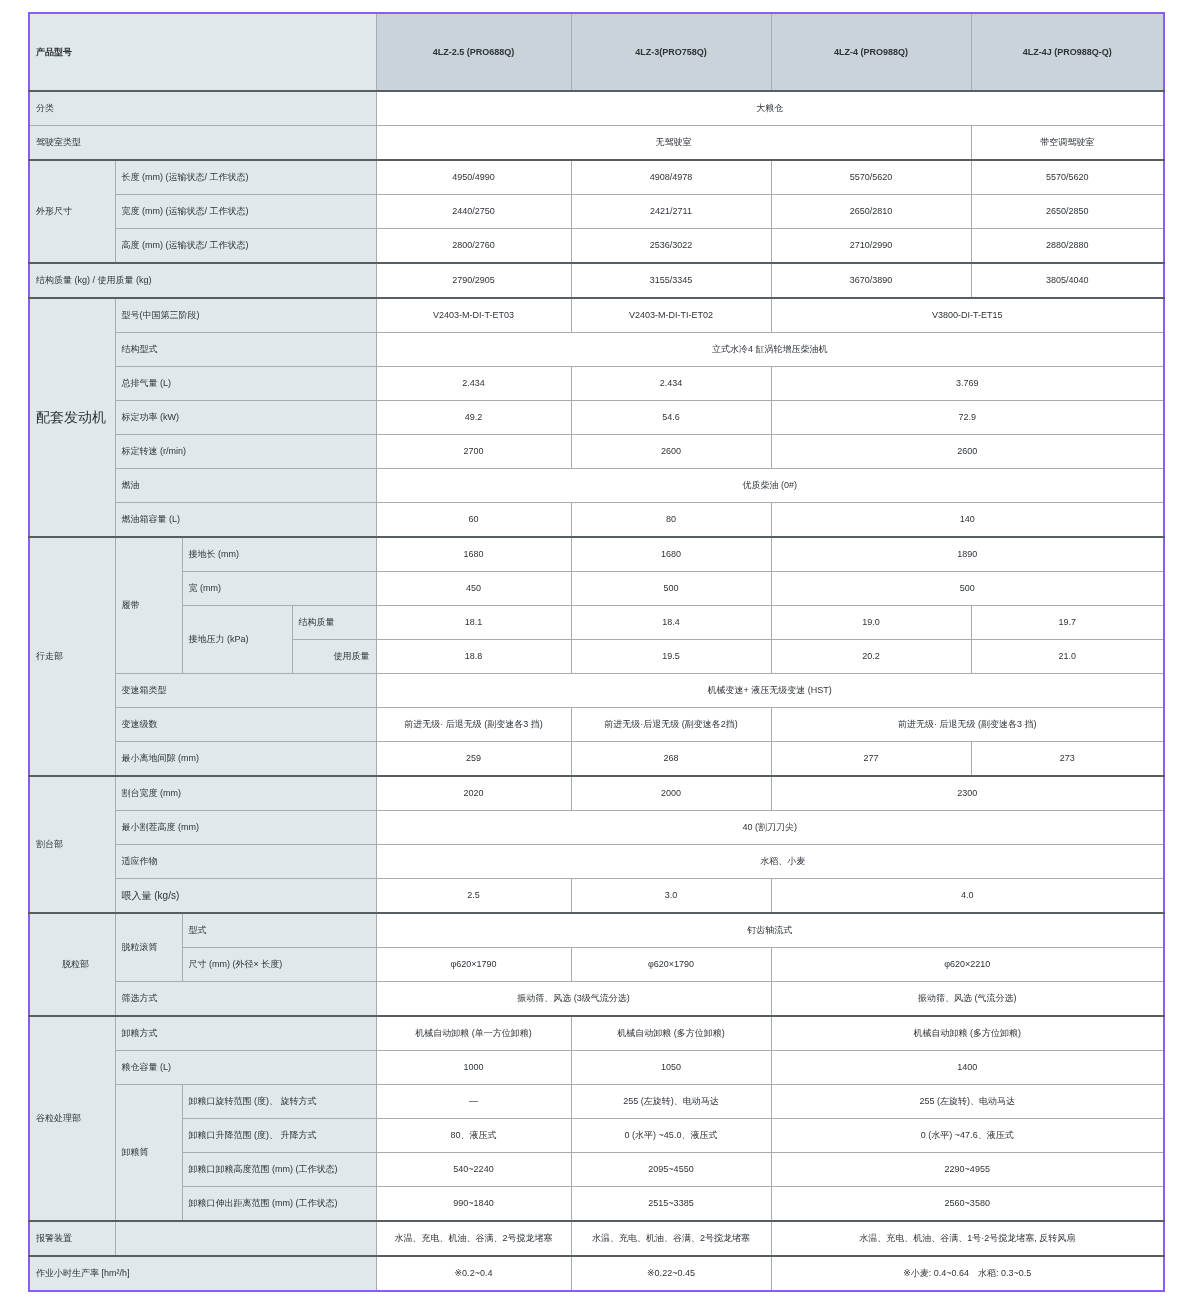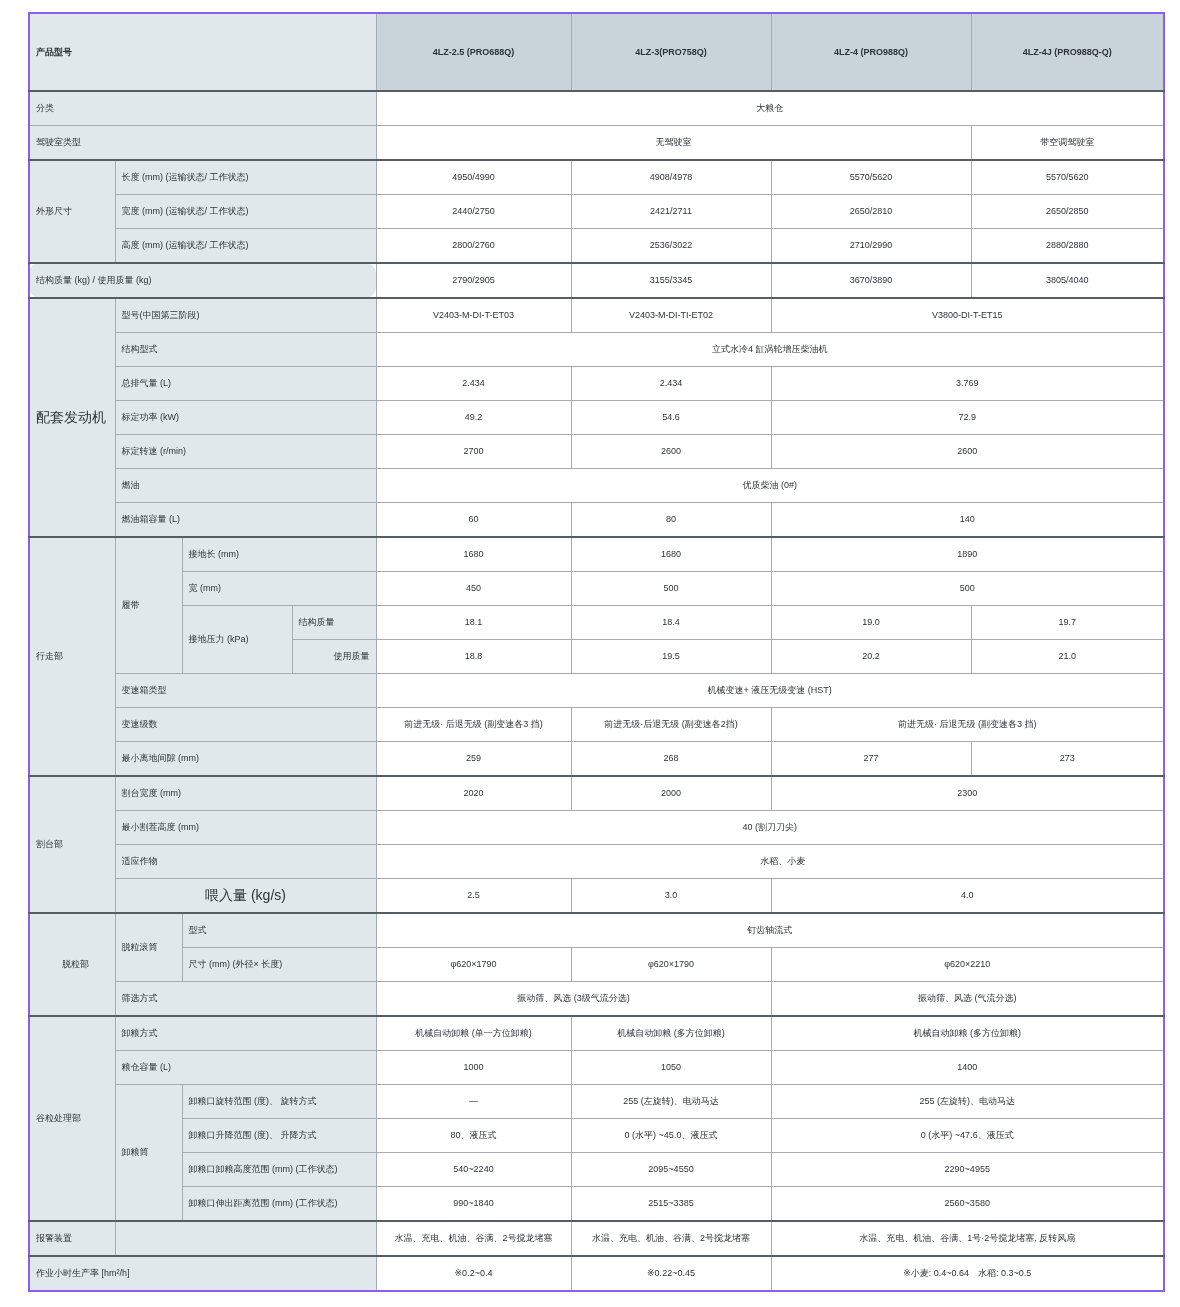--- a/index.html
+++ b/index.html
@@ -64,21 +64,21 @@
           <td class="val" style="font-size: 9px;">2650/2850</td>
         </tr>
         <tr>
           <td colspan="3" class="lab" style="font-size: 9px;">高度 (mm) (运输状态/ 工作状态)</td>
           <td class="val" style="font-size: 9px;">2800/2760</td>
           <td class="val" style="font-size: 9px;">2536/3022</td>
           <td class="val" style="font-size: 9px;">2710/2990</td>
           <td class="val" style="font-size: 9px;">2880/2880</td>
         </tr>
         <tr class="sect">
-          <td colspan="4" class="lab" style="font-size: 9px; border-radius: 11px;">结构质量 (kg) / 使用质量 (kg)</td>
+          <td colspan="4" class="lab" style="font-size: 9px;">结构质量 (kg) / 使用质量 (kg)</td>
           <td class="val" style="font-size: 9px;">2790/2905</td>
           <td class="val" style="font-size: 9px; margin-top: 16px;">3155/3345</td>
           <td class="val" style="font-size: 9px;">3670/3890</td>
           <td class="val" style="font-size: 9px;">3805/4040</td>
         </tr>
         <tr class="sect">
           <td rowspan="7" class="sec" style="font-size: 14px;">配套发动机</td>
           <td colspan="3" class="lab" style="font-size: 9px;">型号(中国第三阶段)</td>
           <td class="val" style="font-size: 9px;">V2403-M-DI-T-ET03</td>
           <td class="val" style="font-size: 9px;">V2403-M-DI-TI-ET02</td>
@@ -171,21 +171,21 @@
         </tr>
         <tr>
           <td colspan="3" class="lab" style="font-size: 9px;">最小割茬高度 (mm)</td>
           <td colspan="4" class="val" style="font-size: 9px;">40 (割刀刀尖)</td>
         </tr>
         <tr>
           <td colspan="3" class="lab" style="font-size: 9px;">适应作物</td>
           <td colspan="4" class="val" style="font-size: 9px; padding-left: 32px;">水稻、小麦</td>
         </tr>
         <tr>
-          <td colspan="3" class="lab" style="font-size: 14px; text-align: center;">喂入量 (kg/s)</td>
+          <td colspan="3" class="lab" style="font-size: 10px;">喂入量 (kg/s)</td>
           <td class="val" style="font-size: 9px;">2.5</td>
           <td class="val" style="font-size: 9px;">3.0</td>
           <td colspan="2" class="val" style="font-size: 9px;">4.0</td>
         </tr>
         <tr class="sect">
           <td rowspan="3" class="sec" style="font-size: 9px; padding-left: 32px;">脱粒部</td>
           <td rowspan="2" class="lab" style="font-size: 9px;">脱粒滚筒</td>
           <td colspan="2" class="lab" style="font-size: 9px;">型式</td>
           <td colspan="4" class="val" style="font-size: 9px;">钉齿轴流式</td>
         </tr>

